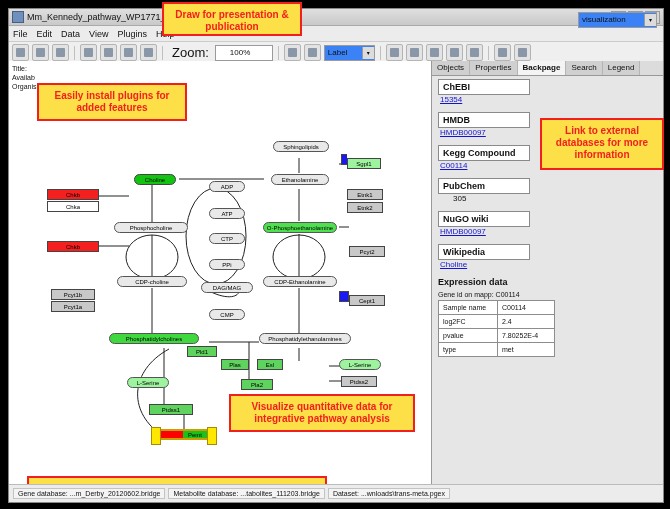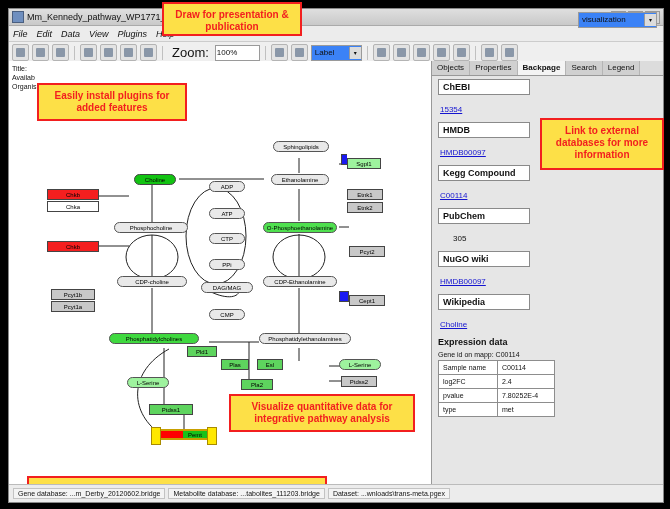--- a/index.html
+++ b/index.html
@@ -7,30 +7,30 @@
   #app{position:absolute;left:8px;top:8px;width:654px;height:493px;background:#e8e8e8;border:1px solid #888;}
 
   
   .titlebar{height:16px;background:linear-gradient(#dfdfdf,#c9c9c9);border-bottom:1px solid #aaa;display:flex;align-items:center;padding:0 3px;font-size:9px;color:#111;}
   .tb-ico{width:10px;height:10px;background:#6f8fbf;border:1px solid #4a5f80;margin-right:3px;}
   .tb-title{flex:1;white-space:nowrap;overflow:hidden;}
   .tb-btns{display:flex;gap:2px;}
   .tb-btn{width:13px;height:11px;background:#d6d6d6;border:1px solid #999;font-size:7px;line-height:10px;text-align:center;color:#333;}
 
   
-  .menubar{height:15px;background:#ececec;border-bottom:1px solid #ccc;display:flex;align-items:center;padding-left:4px;font-size:9px;color:#111;font-style:italic;}
+  .menubar{height:15px;background:#ececec;border-bottom:1px solid #ccc;display:flex;align-items:center;padding-left:4px;font-size:9px;color:#111;}
   .menubar span{margin-right:9px;}
 
   
   .toolbar{height:21px;background:#efefef;border-bottom:1px solid #bbb;display:flex;align-items:center;padding:0 3px;gap:3px;}
   .tbtn{width:15px;height:15px;background:#e3e3e3;border:1px solid #b4b4b4;border-radius:2px;position:relative;}
   .tbtn i{position:absolute;left:3px;top:3px;width:9px;height:9px;background:#8a97a8;display:block;border-radius:1px;}
   .tsep{width:1px;height:14px;background:#c0c0c0;margin:0 2px;}
   .zoomlbl{font-size:13px;color:#111;margin:0 3px 0 4px;}
-  .zoombox{width:42px;height:14px;background:#fff;border:1px solid #9a9a9a;font-size:8px;line-height:14px;padding-left:1px;color:#111;}
+  .zoombox{width:42px;height:14px;background:#fff;border:1px solid #9a9a9a;font-size:8px;line-height:14px;padding-left:14px;color:#111;}
   .combo{height:14px;background:#3b82f6;border:1px solid #9a9a9a;font-size:8px;line-height:14px;padding-left:3px;color:#111;display:flex;align-items:center;}
   .combo .car{margin-left:auto;width:11px;height:12px;background:#dcdcdc;border-left:1px solid #9a9a9a;font-size:6px;text-align:center;line-height:12px;}
   .visbox{position:absolute;right:6px;top:3px;width:74px;}
 
   
   .body{position:absolute;left:0;top:52px;right:0;bottom:18px;display:flex;}
   .canvaswrap{position:relative;width:422px;background:#fff;border-right:1px solid #999;overflow:hidden;}
   .sidepanel{flex:1;background:#e6e6e6;position:relative;}
 
   
@@ -55,21 +55,21 @@
 
   
   .callout{position:absolute;background:#fde047;border:2px solid #f21f1f;color:#f21f1f;font-weight:bold;text-align:center;font-size:10px;line-height:12px;padding:5px 6px;box-sizing:border-box;z-index:40;}
   .callout.big{font-size:15px;font-style:italic;color:#ee1c1c;}
 
   
   .tabs{display:flex;height:14px;background:#dcdcdc;border-bottom:1px solid #999;font-size:8px;}
   .tab{padding:0 5px;line-height:13px;border-right:1px solid #b5b5b5;color:#111;background:#d0d0d0;}
   .tab.active{background:#f4f4f4;font-weight:bold;}
   .panelbody{position:absolute;left:0;top:14px;right:0;bottom:0;padding:4px 6px;overflow:hidden;font-size:9px;color:#111;}
-  .sechead{background:#ffffff;border:1px solid #8a8a8a;font-weight:bold;font-size:9px;padding:2px 4px;margin-bottom:10px;display:inline-block;min-width:82px;}
+  .sechead{background:#ffffff;border:1px solid #8a8a8a;font-weight:bold;font-size:9px;padding:2px 4px;margin-bottom:0;display:inline-block;min-width:82px;}
   .link{color:#1414d0;text-decoration:underline;font-size:8px;display:block;margin:0 0 8px 2px;}
   .plain{font-size:8px;margin:0 0 8px 2px;color:#111;padding-left:13px;}
   .exprhead{font-weight:bold;font-size:9px;margin:4px 0 4px 0;}
   .geneid{font-size:7px;margin-bottom:2px;}
   table.expr{border-collapse:collapse;font-size:7px;}
   table.expr td{border:1px solid #8d8d8d;background:#fff;padding:1px 4px;height:11px;}
   table.expr td.k{width:50px;}
   table.expr td.v{width:48px;}
 
   

